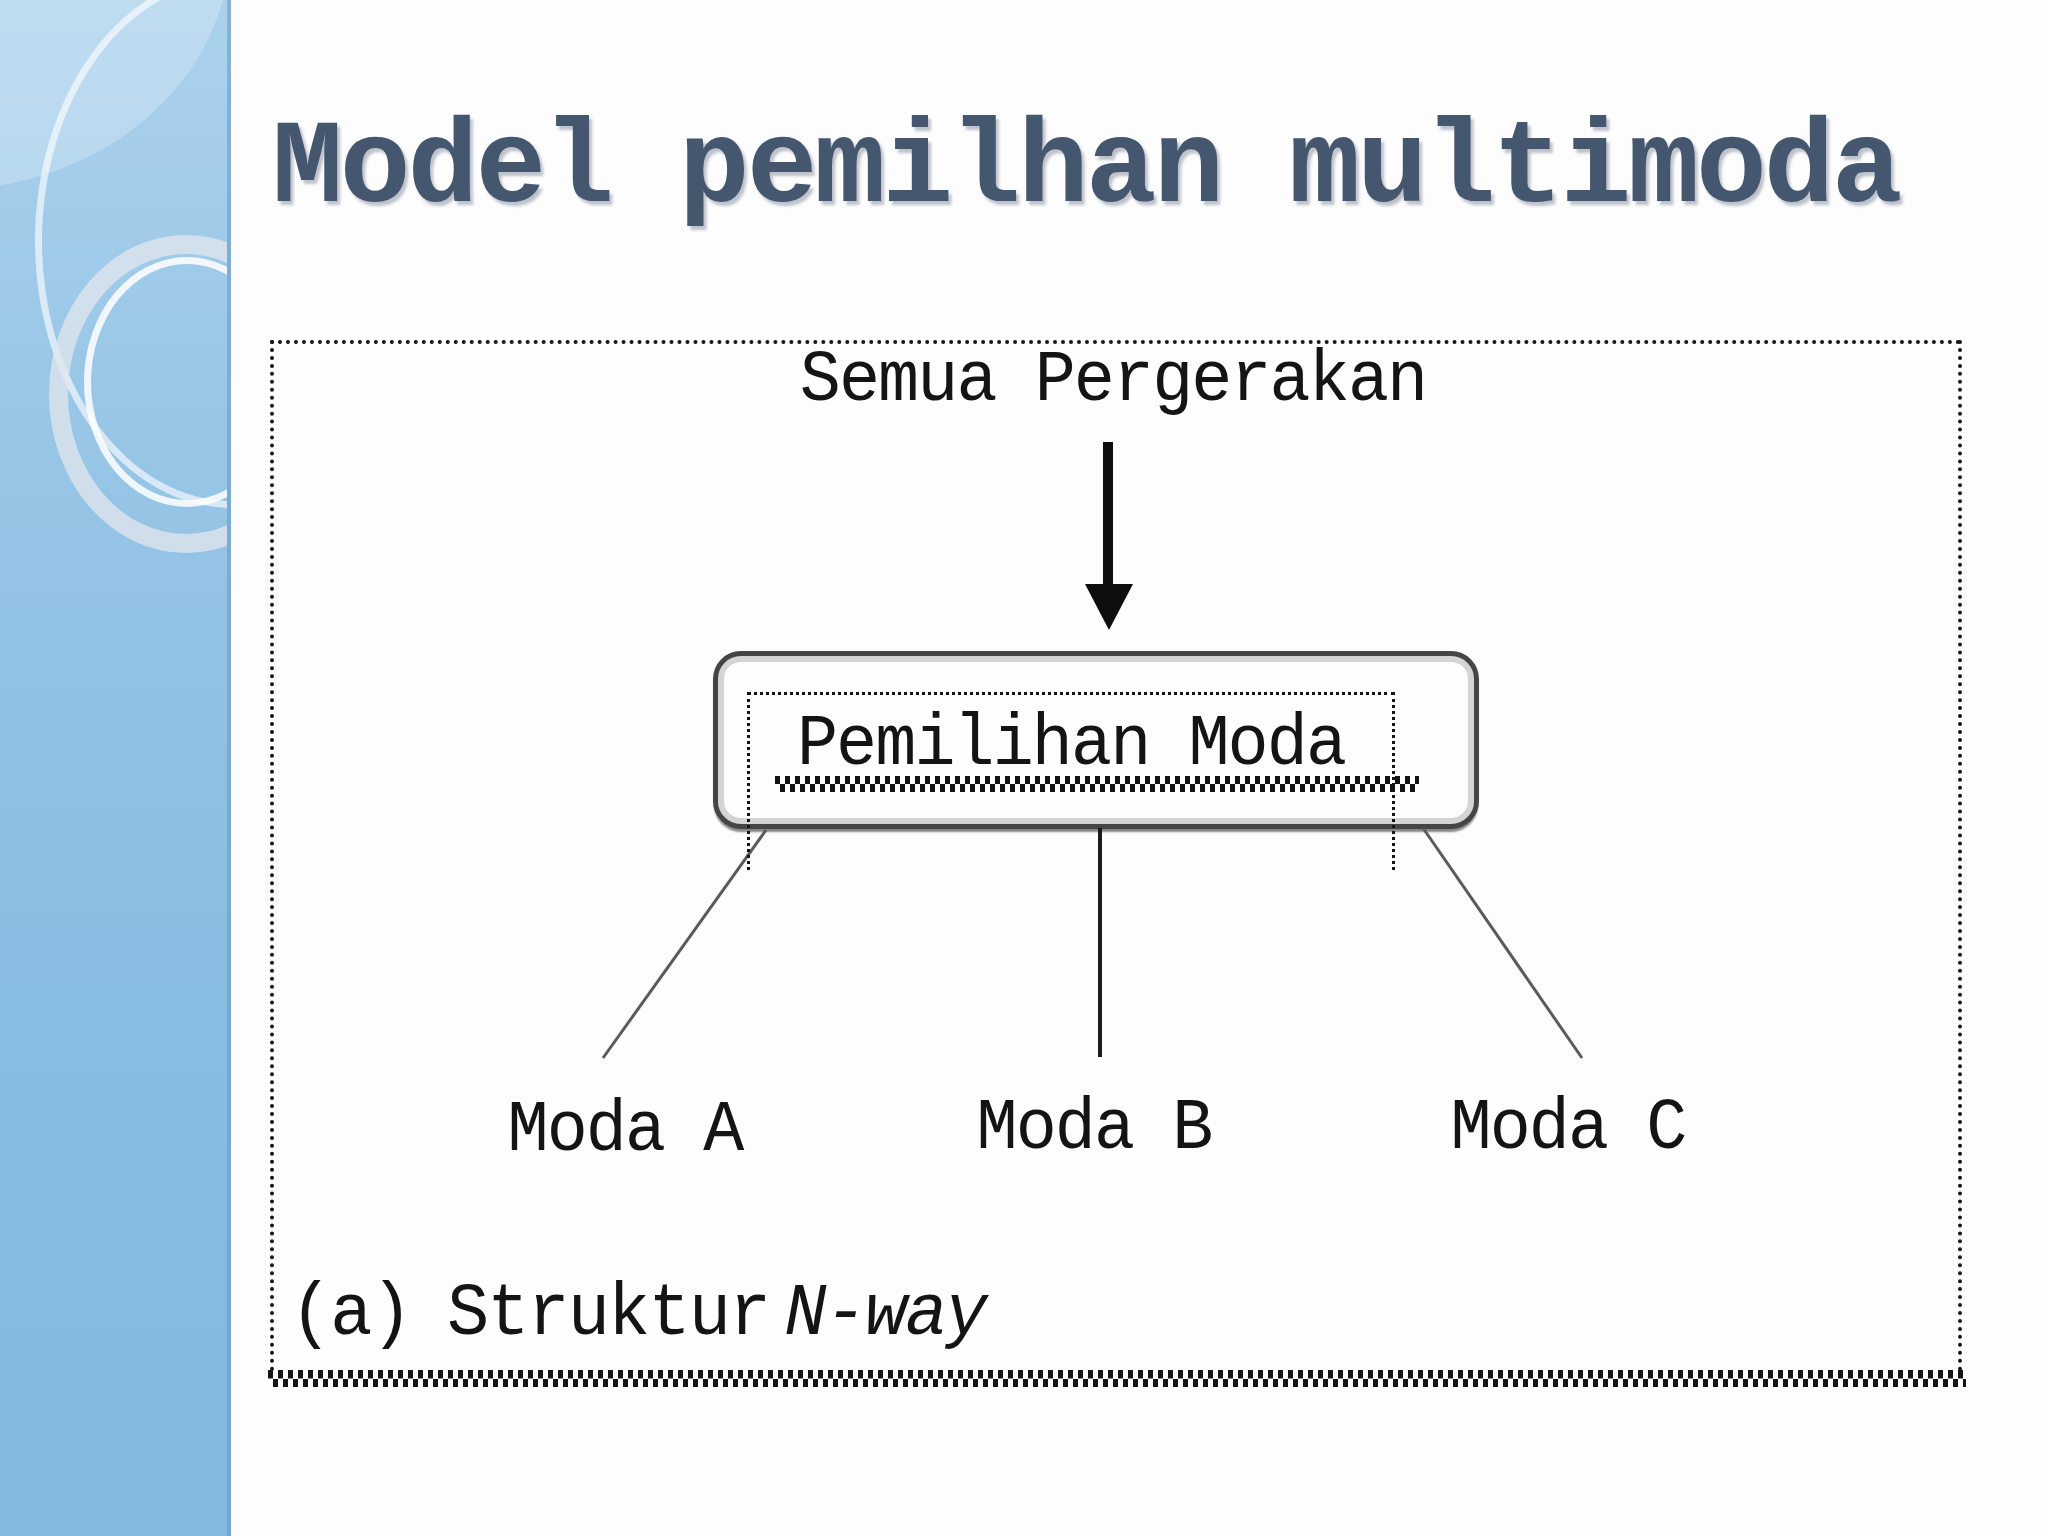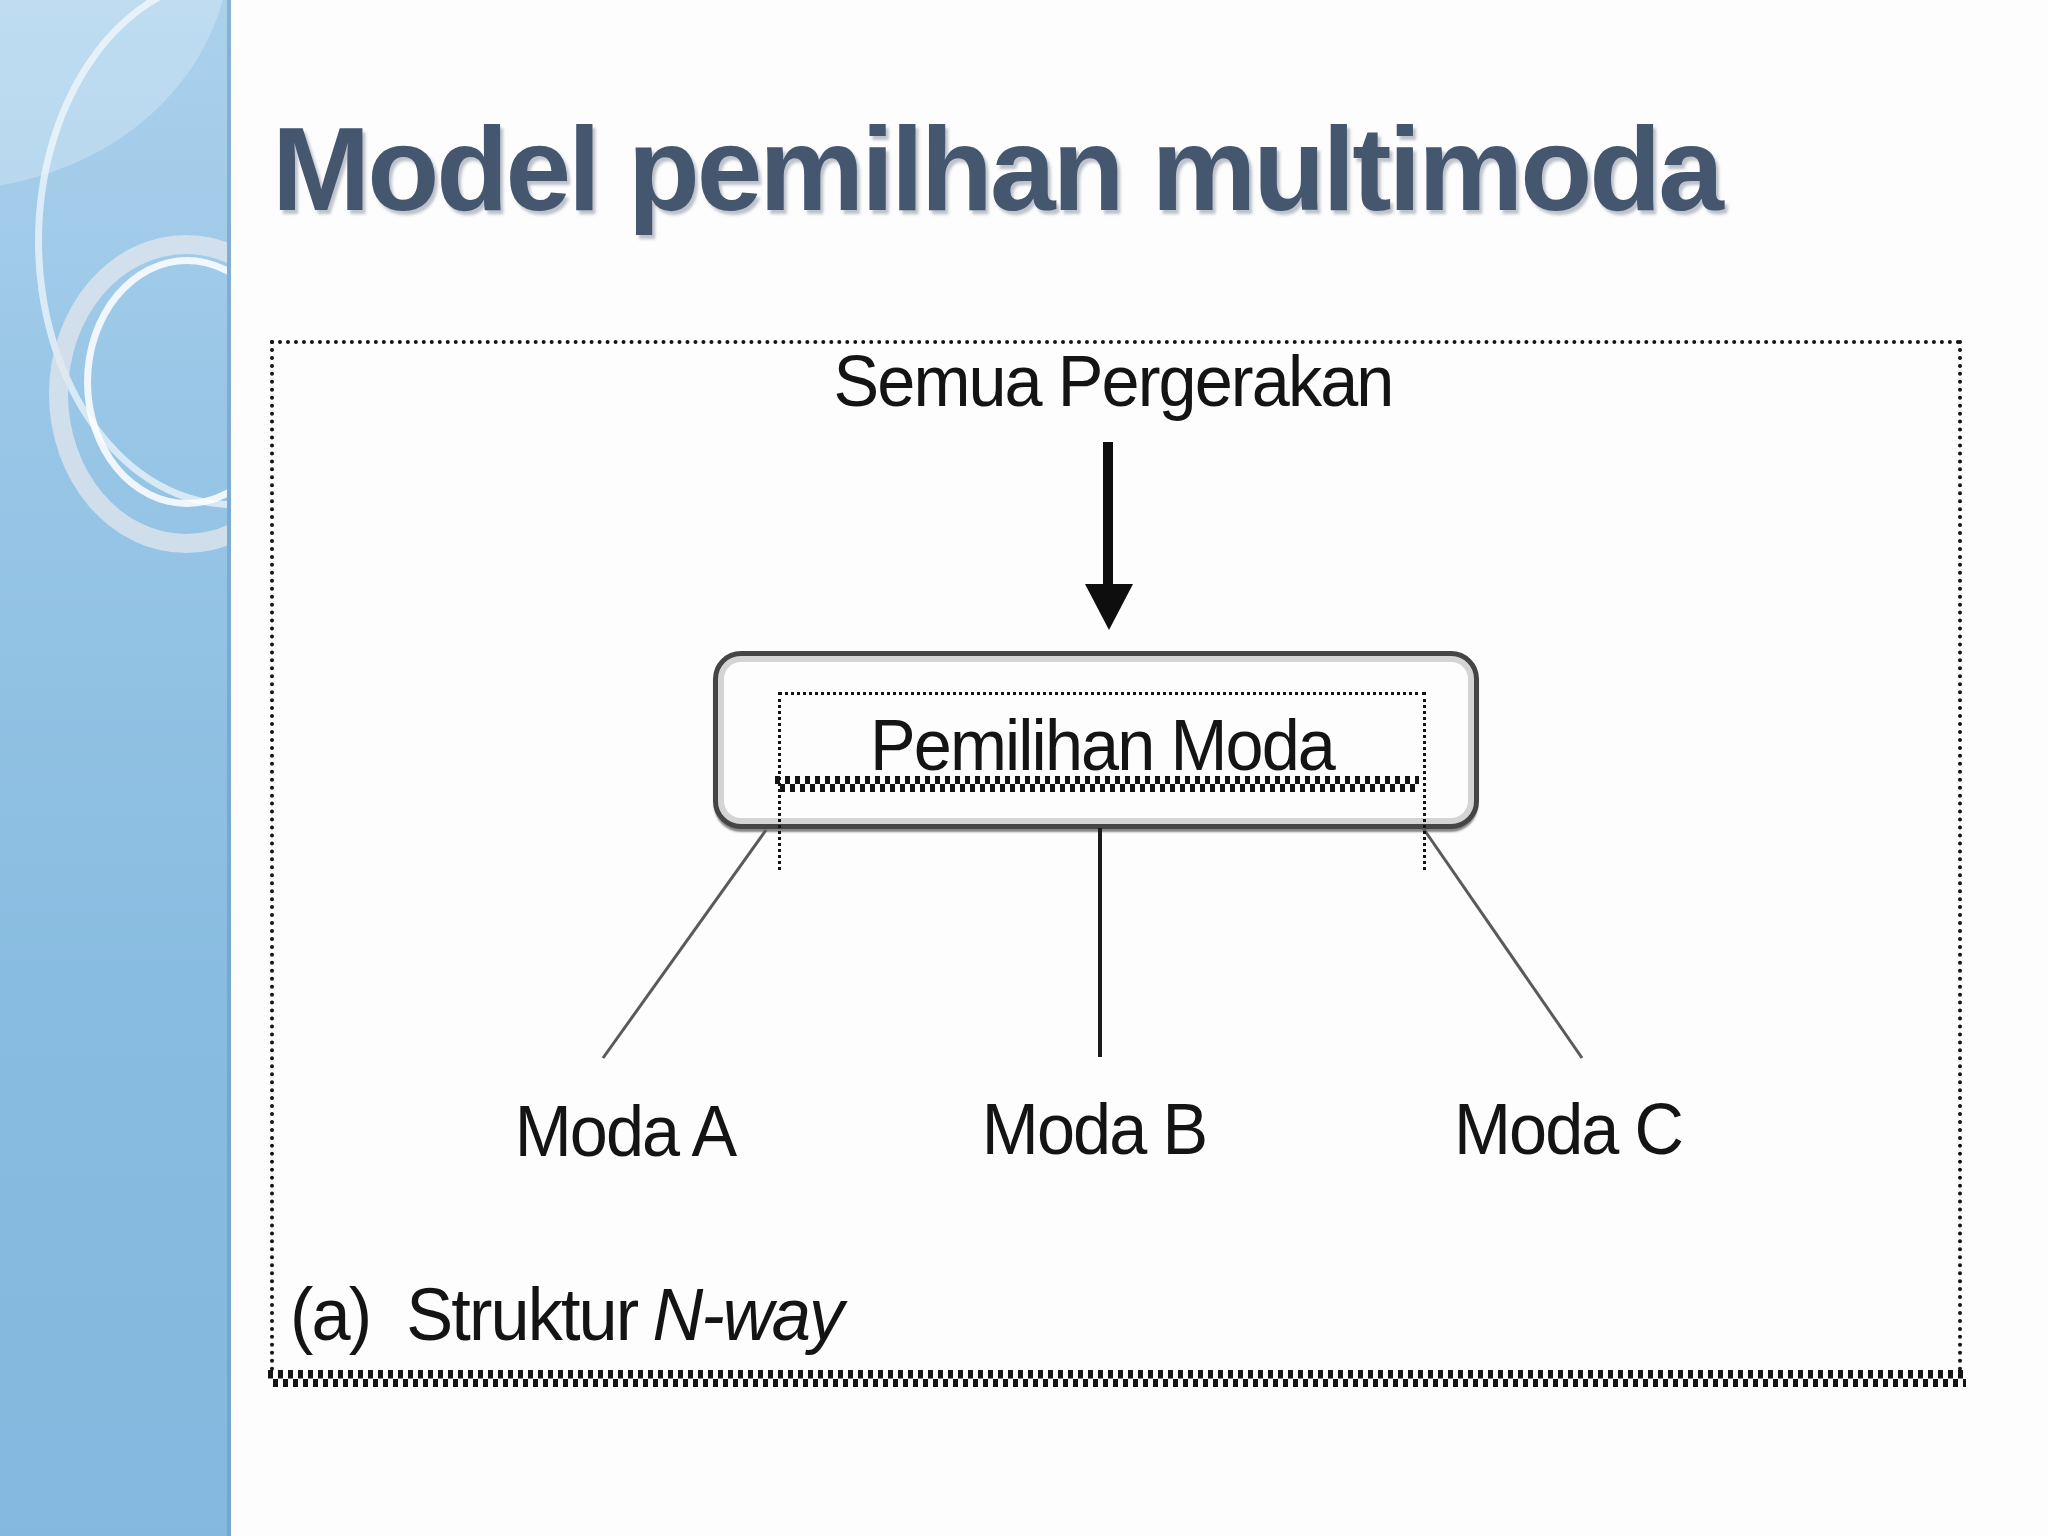--- a/index.html
+++ b/index.html
@@ -1,21 +1,21 @@
 <!DOCTYPE html>
 <html><head>
 <meta charset="utf-8">
 <style>
   html,body{margin:0;padding:0;background:#e8e8e8;}
   #slide{
     position:relative;
     width:2048px;height:1536px;
     background:#FDFDFD;
     overflow:hidden;
-    font-family:Liberation Sans, sans-serif;
+    font-family:Liberation Mono, monospace;
   }
 
   
   .sidebar{
     position:absolute;left:0;top:0;width:227px;height:1536px;
     background:linear-gradient(180deg,#ABD1EC 0%,#97C5E6 30%,#88BCE0 65%,#84B8DE 100%);
     border-right:4px solid rgba(108,152,190,0.55);
     overflow:hidden;
   }
   .sidebar .glow{
@@ -91,21 +91,21 @@
     position:absolute;left:713px;top:651px;width:766px;height:178px;
     box-sizing:border-box;
     background:#FDFDFD;
     border:5px solid #454545;
     border-radius:28px;
     box-shadow:inset 0 0 0 6px rgba(185,185,185,0.6),0 4px 2px -1px rgba(70,70,70,0.65);
   }
 
   
   .inner-dotted{
-    position:absolute;left:778px;top:692px;width:648px;height:178px;
+    position:absolute;left:747px;top:692px;width:648px;height:178px;
     box-sizing:border-box;
     border-top:3px dotted #141414;
     border-left:3px dotted #141414;
     border-right:3px dotted #141414;
   }
   .inner-label{
     margin-top:14px;text-align:center;
     color:#141414;font-size:72px;letter-spacing:-2px;line-height:1.0;
     transform:scaleX(0.95);white-space:nowrap;
   }

